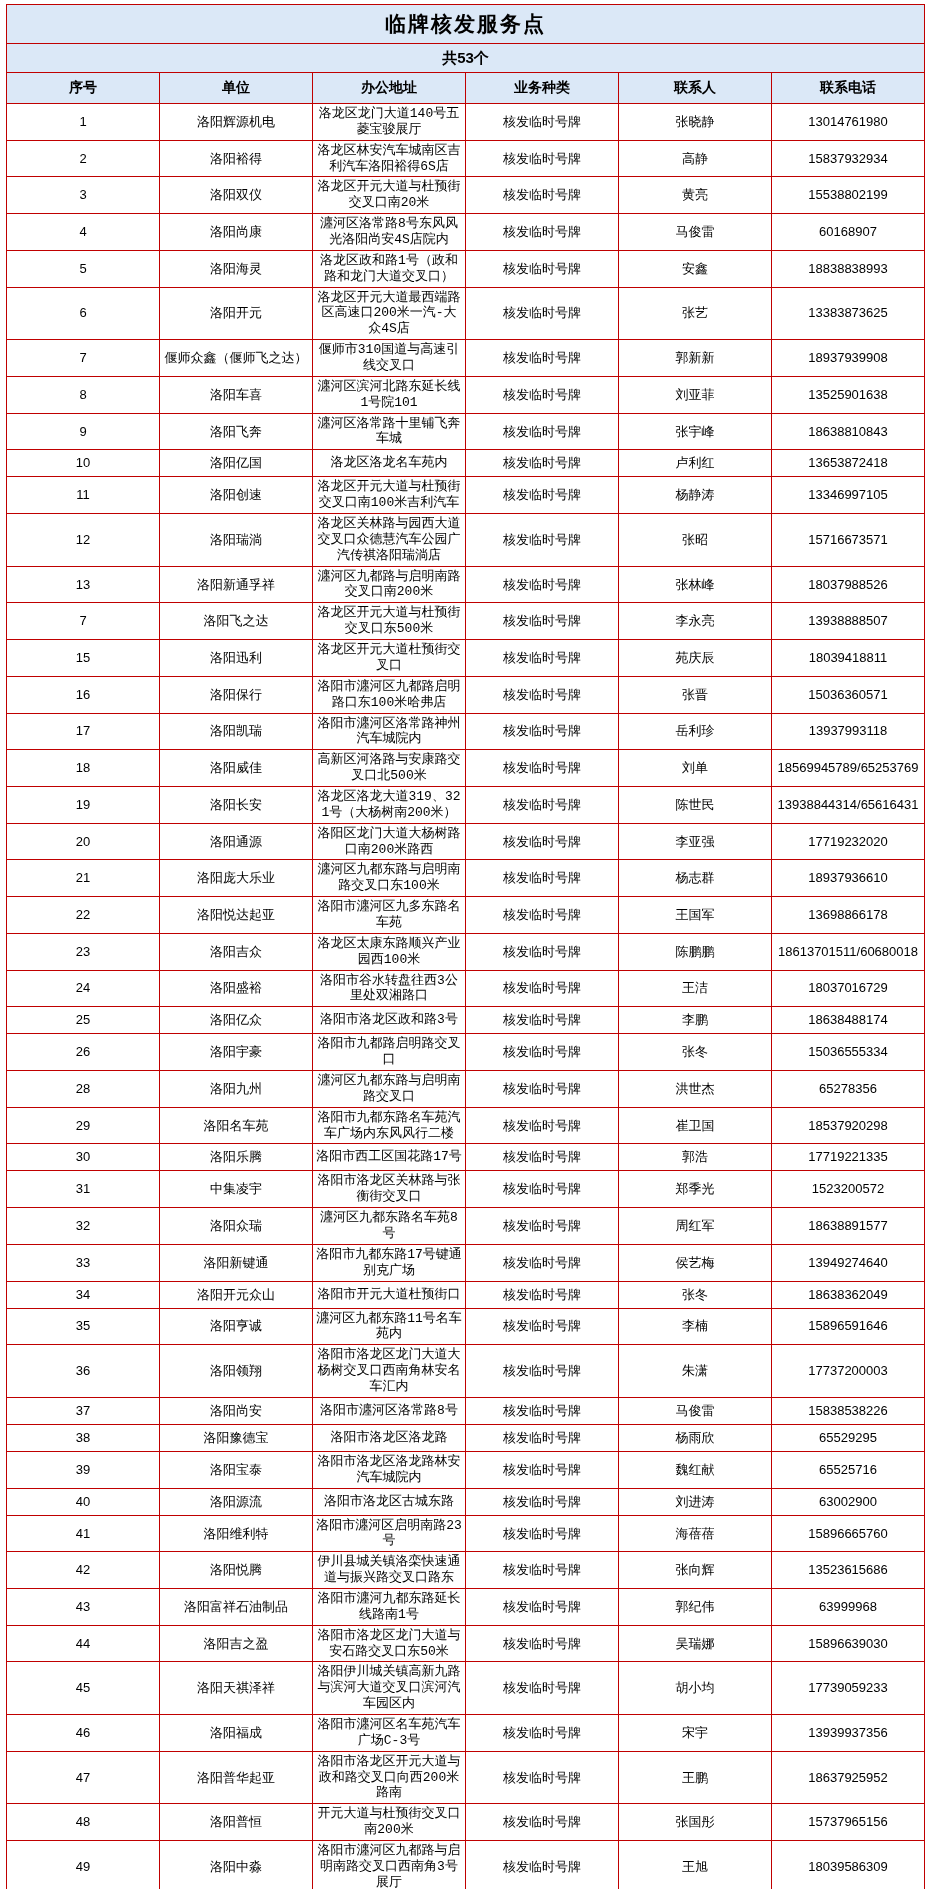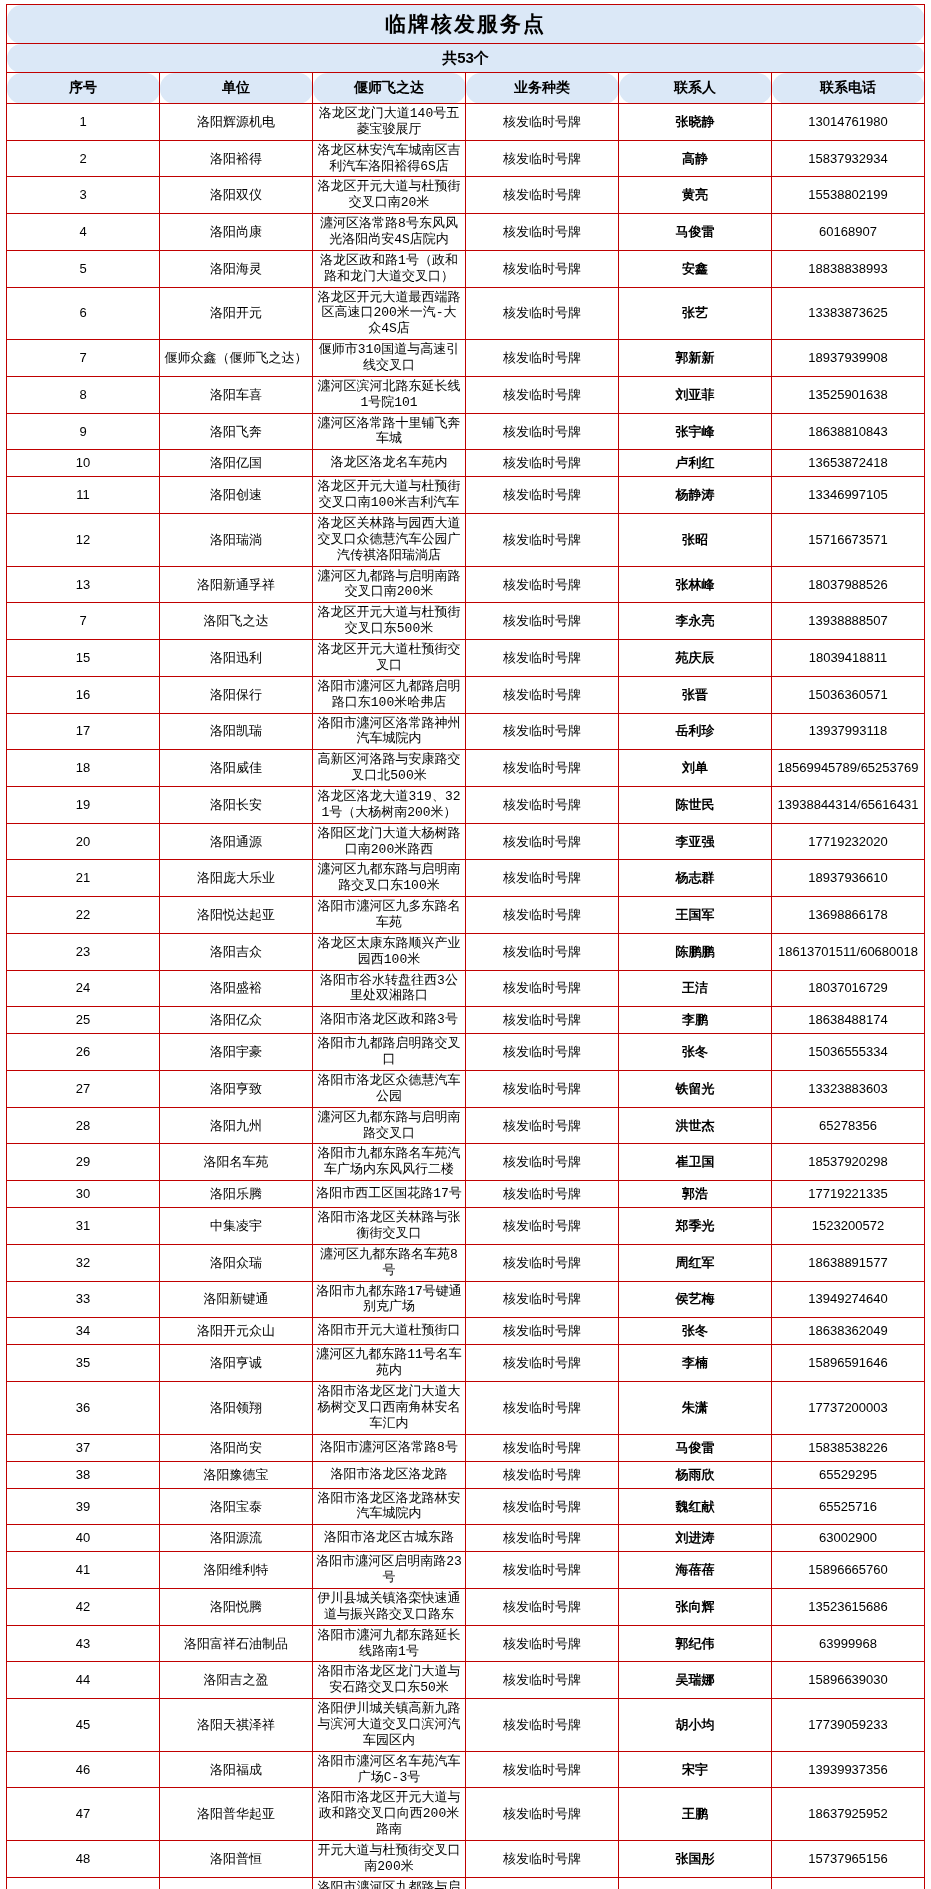--- a/index.html
+++ b/index.html
@@ -39,48 +39,47 @@
     background:#dbe8f7;
     font-size:15px;
     font-weight:bold;
     height:24px;
   }
   thead th{
     background:#dbe8f7;
     font-size:14px;
     font-weight:bold;
     height:26px;
-    border-radius:15px;
   }
   td.idx{width:36px;}
   td.unit{width:104px;}
   td.addr{width:370px;}
   td.kind{width:118px;}
-  td.person{width:76px;font-weight:bold;}
+  td.person{width:76px;}
   td.phone{width:100px;}
   tbody tr td{height:22px;}
   .unit, .kind, .person, .phone, .idx{white-space:normal;}
   .addr{text-align:center;font-family:Liberation Mono, monospace;}
 </style>
 </head>
 <body>
 
 <div class="sheet">
   <table>
     <thead>
       <tr>
         <th class="title-cell" colspan="6">临牌核发服务点</th>
       </tr>
       <tr>
         <th class="subtitle-cell" colspan="6">共53个</th>
       </tr>
       <tr>
         <th>序号</th>
         <th>单位</th>
-        <th>偃师飞之达</th>
+        <th>办公地址</th>
         <th>业务种类</th>
         <th>联系人</th>
         <th>联系电话</th>
       </tr>
     </thead>
     <tbody id="tbody">
         <tr>
           <td class="idx">1</td>
           <td class="unit">洛阳辉源机电</td>
           <td class="addr">洛龙区龙门大道140号五菱宝骏展厅</td>
@@ -282,28 +281,20 @@
         </tr>
         <tr>
           <td class="idx">26</td>
           <td class="unit">洛阳宇豪</td>
           <td class="addr">洛阳市九都路启明路交叉口</td>
           <td class="kind">核发临时号牌</td>
           <td class="person">张冬</td>
           <td class="phone">15036555334</td>
         </tr>
         <tr>
-          <td class="idx">27</td>
-          <td class="unit">洛阳亨致</td>
-          <td class="addr">洛阳市洛龙区众德慧汽车公园</td>
-          <td class="kind">核发临时号牌</td>
-          <td class="person">铁留光</td>
-          <td class="phone">13323883603</td>
-        </tr>
-        <tr>
           <td class="idx">28</td>
           <td class="unit">洛阳九州</td>
           <td class="addr">瀍河区九都东路与启明南路交叉口</td>
           <td class="kind">核发临时号牌</td>
           <td class="person">洪世杰</td>
           <td class="phone">65278356</td>
         </tr>
         <tr>
           <td class="idx">29</td>
           <td class="unit">洛阳名车苑</td>

